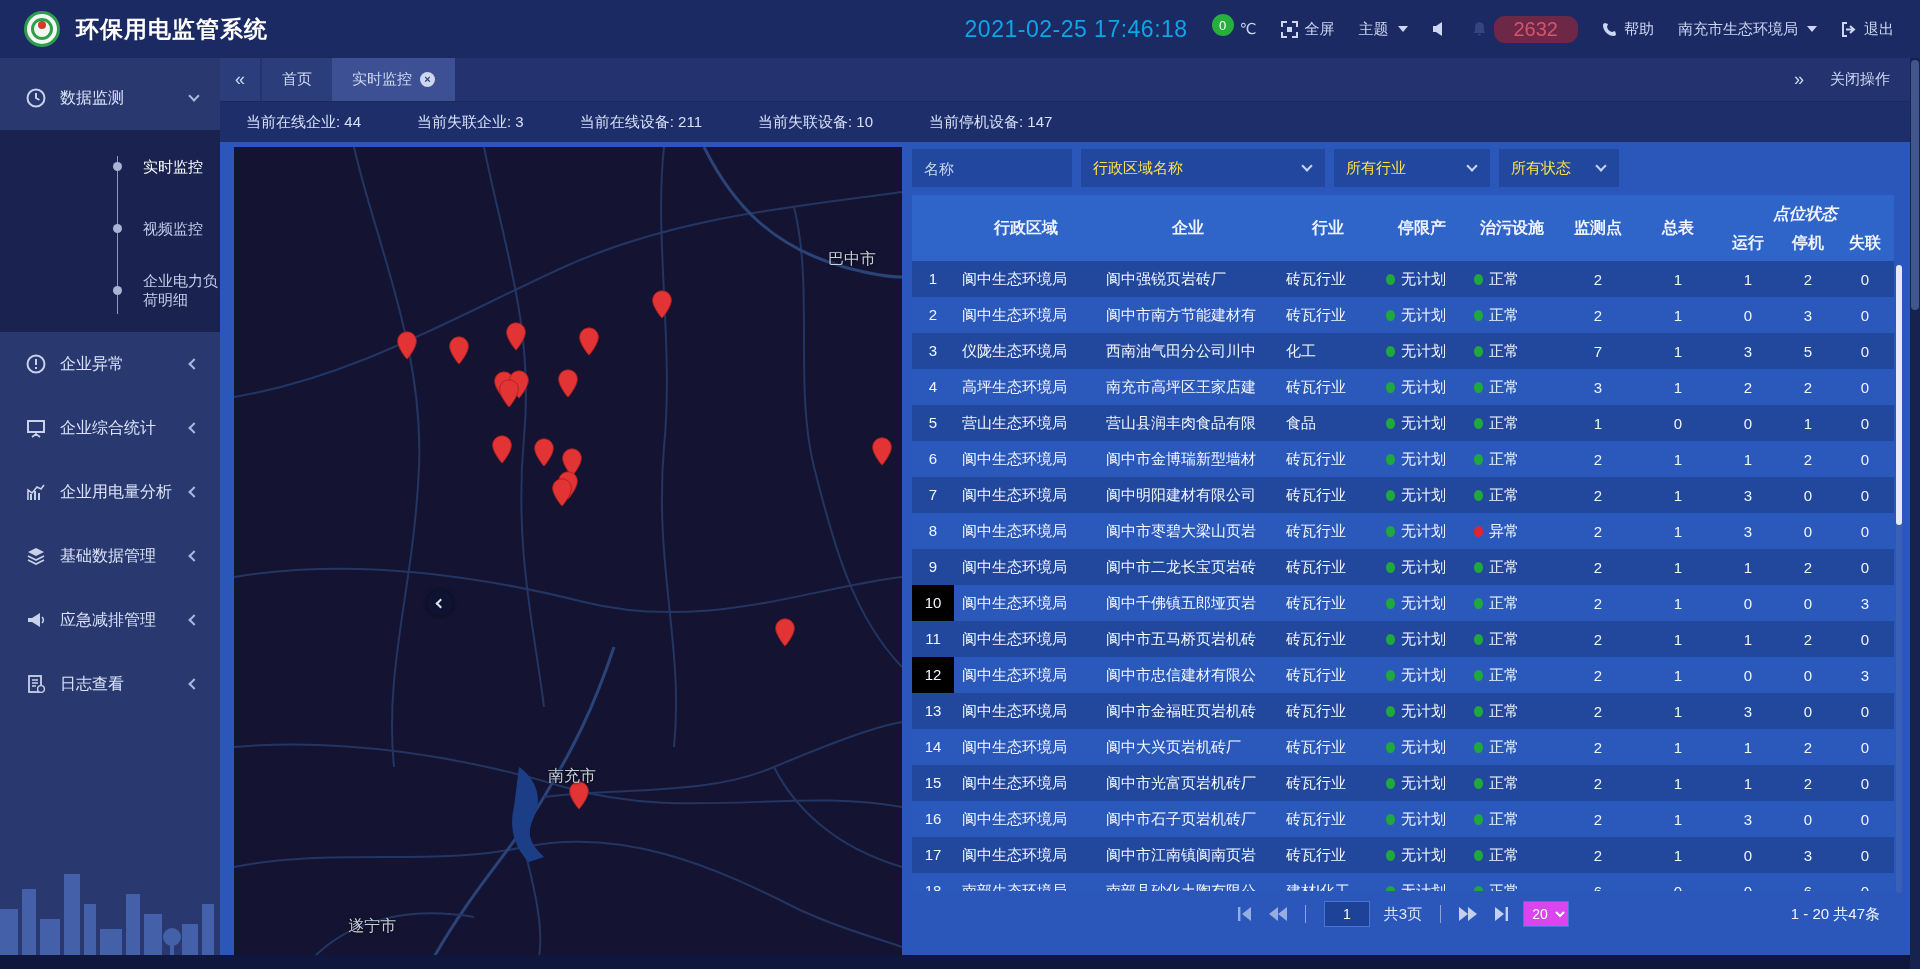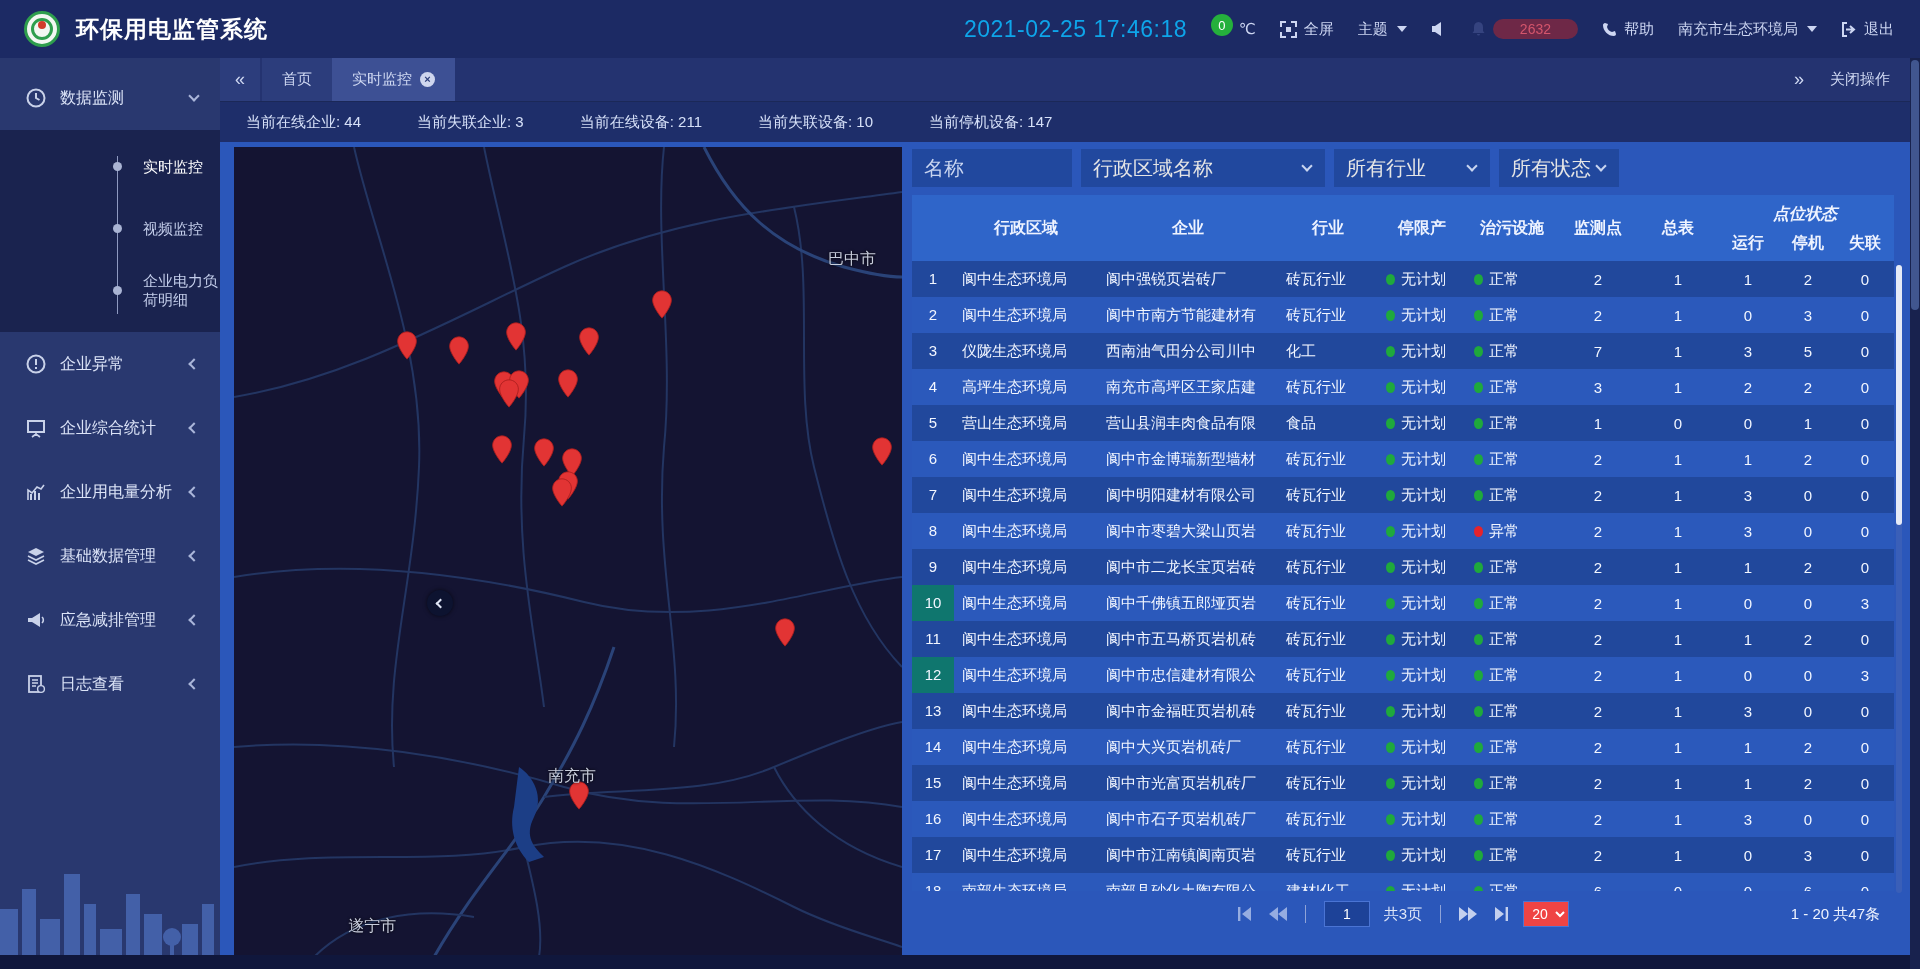--- a/index.html
+++ b/index.html
@@ -33,22 +33,22 @@
     width:22px; height:22px; border-radius:50%; background:#25b03c; color:#fff;
     font-size:13px; display:flex; align-items:center; justify-content:center; margin-top:-6px;
   }
   .hdr-item { display:flex; align-items:center; gap:7px; cursor:pointer; white-space:nowrap; }
   .hdr-item svg { display:block; }
   .caret-down {
     width:0; height:0; border-left:5px solid transparent; border-right:5px solid transparent;
     border-top:6px solid #cdd6f2; display:inline-block; margin-left:2px;
   }
   .badge-pill {
-    min-width:58px; padding:2px 27px; border-radius:11px; background:#6e2847;
-    color:#d4556c; font-size:14px; text-align:center; position:relative;
+    min-width:58px; padding:2px 20px; border-radius:11px; background:#6e2847;
+    color:#d4556c; font-size:20px; text-align:center; position:relative;
   }
   
   .shell { display:flex; height:911px; position:relative; }
   
   .sidebar {
     width:220px; background:#29386f; flex:0 0 auto; position:relative; overflow:hidden;
     padding-top:8px;
   }
   .sb-group {
     height:64px; display:flex; align-items:center; padding:0 22px 0 26px;
@@ -110,21 +110,21 @@
   .map-collapse {
     position:absolute; left:207px; top:532px; width:26px; height:26px; border-radius:50%;
     background:#0d1330; display:flex; align-items:center; justify-content:center;
     cursor:pointer; z-index:6; box-shadow:0 0 4px rgba(0,0,0,.6);
   }
   .map-collapse .chev { border-color:#dfe5f5; width:7px; height:7px; }
   
   .panel { width:982px; margin-left:10px; display:flex; flex-direction:column; position:relative; }
   .filters { display:flex; gap:9px; height:38px; margin-top:2px; }
   .f-input, .f-select {
-    background:#21489e; border:none; color:#e5e5e5; font-size:20px; height:38px;
+    background:#21489e; border:none; color:#fde047; font-size:15px; height:38px;
     padding:0 12px; font-family:inherit;
   }
   .f-input { width:160px; }
   .f-input::placeholder { color:#c9d5f0; opacity:1; }
   .f-select { display:flex; align-items:center; justify-content:space-between; cursor:pointer; }
   .f-select .chev { border-color:#c9d5f0; margin-right:2px; }
   .fs-region { width:244px; } .fs-industry { width:156px; } .fs-status { width:120px; }
   .tgrid { display:grid; grid-template-columns:42px 144px 180px 100px 88px 92px 80px 80px 60px 60px 54px; }
   .thead {
     background:#2f65c9; height:66px; margin-top:8px; font-size:16px; font-weight:bold;
@@ -134,36 +134,36 @@
   .th-group { grid-column:9 / span 3; grid-row:1; font-style:italic; display:flex; align-items:flex-end; justify-content:center; padding-bottom:0; }
   .th-sub { grid-row:2; display:flex; align-items:center; justify-content:center;text-align:center; }
   .tbody { height:630px; overflow:hidden; flex:0 0 auto; }
   .trow { height:36px; align-items:center; font-size:15px; color:#f2f6ff; }
   .trow.odd { background:#21489c; }
   .trow.even { background:#2b59bb; }
   .td { overflow:hidden; white-space:nowrap; }
   .td.c { text-align:center; }
   .td.l { padding-left:8px; }
   .td-num { text-align:center; height:36px; line-height:36px; }
-  .td-num.hl { background:#0f766e; }
+  .td-num.hl { background:#000000; }
   .sdot { display:inline-block; width:9px; height:11px; border-radius:50%; margin-right:6px; vertical-align:-1px; }
   .sdot.g { background:#1fa93c; } .sdot.r { background:#e5232b; }
   
   .pager {
     height:46px; display:flex; align-items:center; justify-content:center; gap:14px;
     font-size:15px; color:#dfe6f8; position:relative; flex:0 0 auto;
   }
   .pg-ico { width:18px; height:14px; cursor:pointer; opacity:.85; }
   .pg-sep { width:1px; height:18px; background:#8fa3d8; margin:0 4px; }
   .pg-input {
     width:46px; height:26px; background:#1d4298; border:1px solid #4a74d4; color:#fff;
     text-align:center; font-size:14px; font-family:inherit;
   }
   .pg-select {
-    height:26px; background:#ef4444; border:1px solid #4a74d4; color:#fff;
+    height:26px; background:#d946ef; border:1px solid #4a74d4; color:#fff;
     font-size:14px; font-family:inherit; padding:0 4px;
   }
   .pg-range { position:absolute; right:14px; color:#eef3ff; }
   
   .panel-scroll {
     position:absolute; right:-8px; top:118px; width:6px; height:628px; background:#3a5fb8; border-radius:3px;
   }
   .panel-scroll .thumb { position:absolute; top:0; width:6px; height:260px; background:#e6ebf7; border-radius:3px; }
   .page-scroll { position:absolute; right:0; top:58px; width:10px; height:911px; background:#18224e; z-index:7; }
   .page-scroll .thumb { position:absolute; top:2px; left:1px; width:8px; height:250px; background:#41568f; border-radius:4px; }

